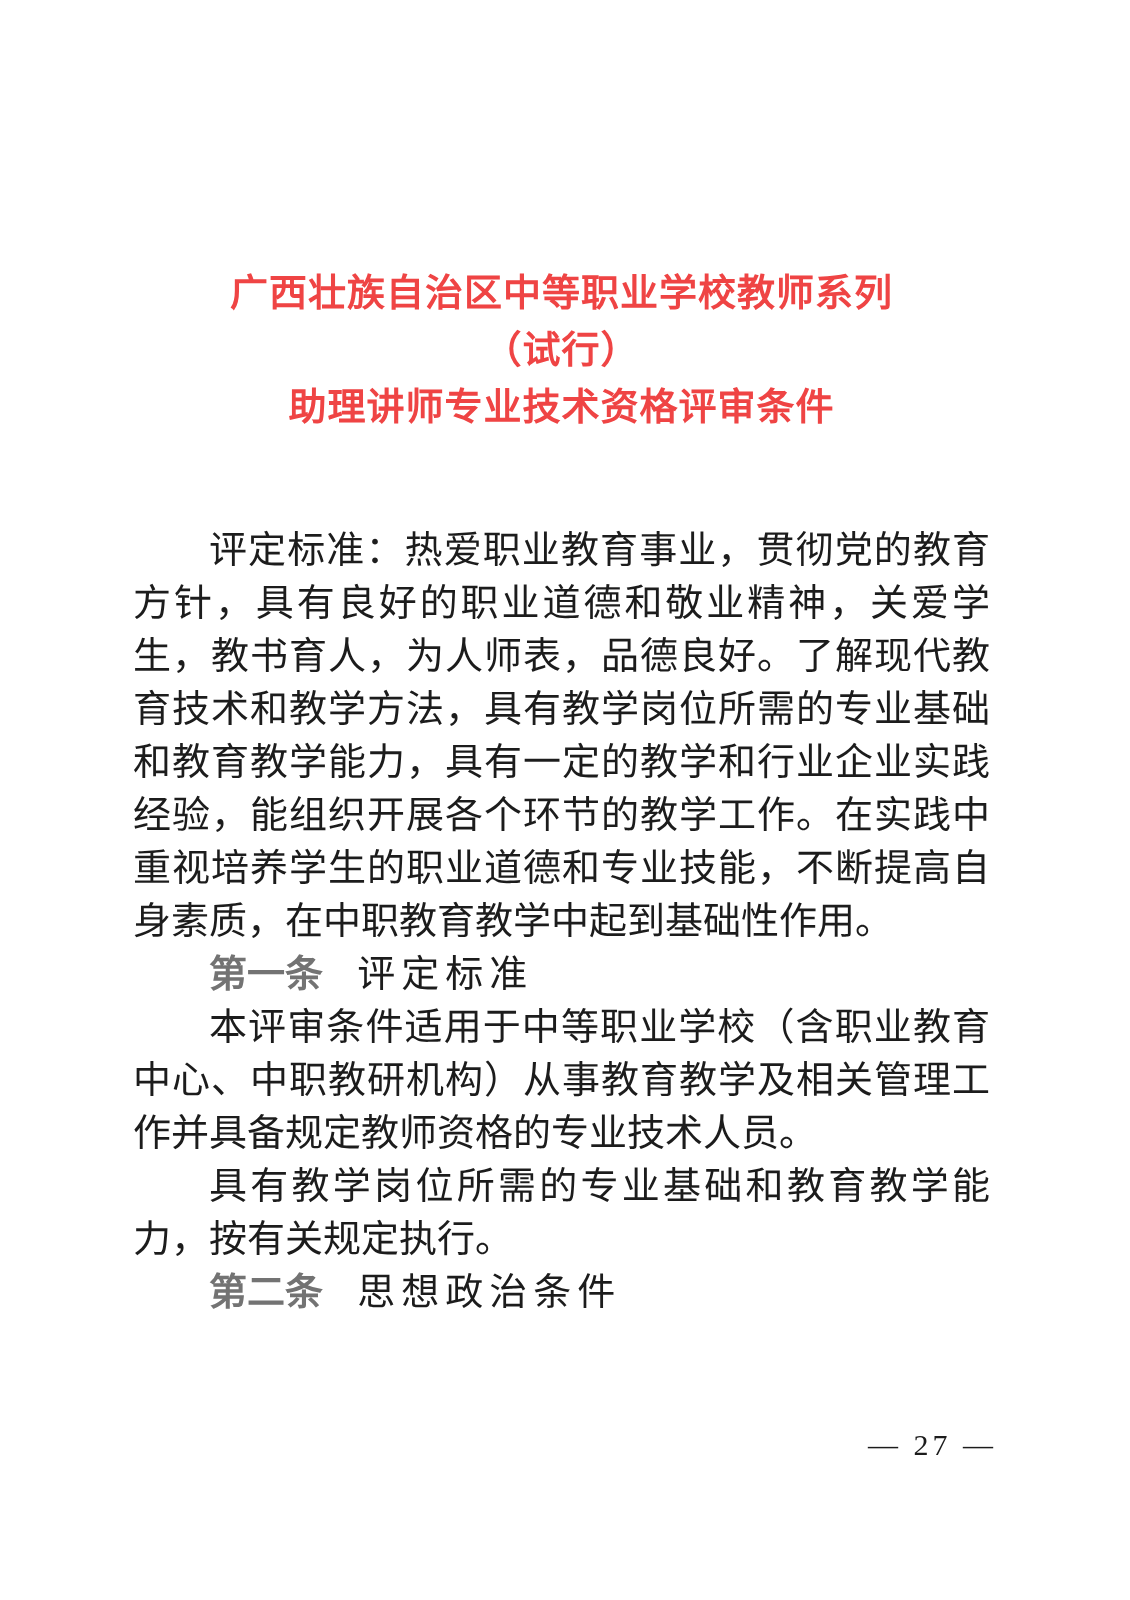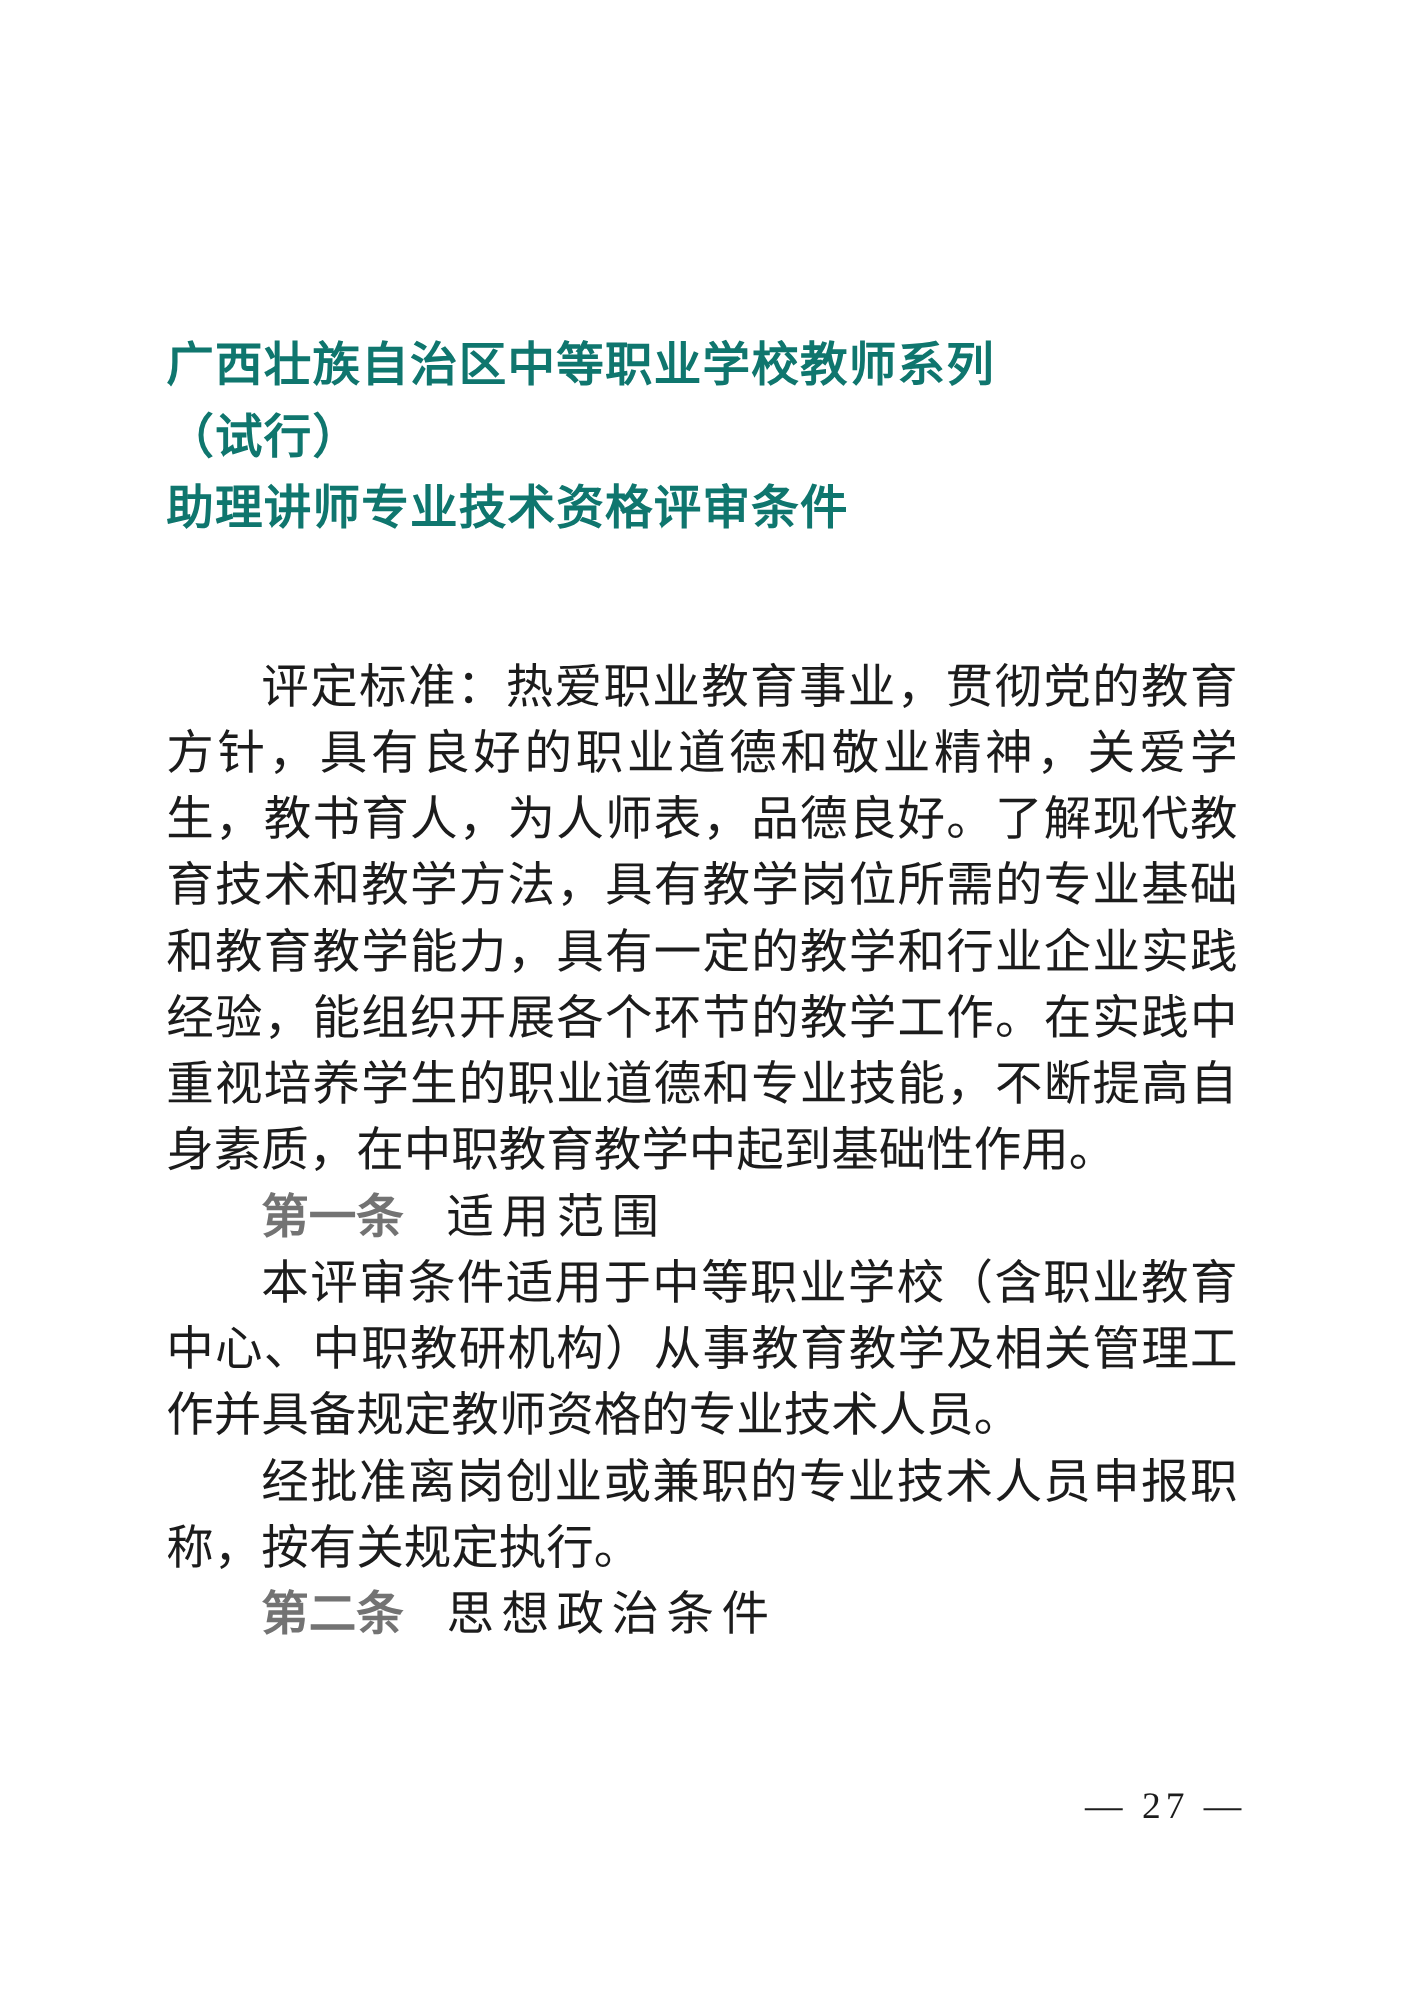--- a/index.html
+++ b/index.html
@@ -16,26 +16,27 @@
     font-family: "Liberation Serif", serif;
     overflow: hidden;
   }
   .content {
     position: absolute;
     left: 133px;
     top: 240px;
     width: 857px;
   }
   .doc-title {
+    text-align: center;
     font-family: "Liberation Sans", sans-serif;
     font-weight: bold;
     font-size: 38px;
     line-height: 57px;
     letter-spacing: 1px;
-    color: #0f766e;
+    color: #ef4444;
   }
   .doc-title .title-line {
     display: block;
   }
   .body-text {
     margin-top: 88px;
   }
   .body-text p {
     margin: 0;
     font-size: 38px;
@@ -82,25 +83,25 @@
     <h1 class="doc-title">
       <span class="title-line">广西壮族自治区中等职业学校教师系列</span>
       <span class="title-line">（试行）</span>
       <span class="title-line">助理讲师专业技术资格评审条件</span>
     </h1>
 
     <div class="body-text">
 
       <p>评定标准：热爱职业教育事业，贯彻党的教育方针，具有良好的职业道德和敬业精神，关爱学生，教书育人，为人师表，品德良好。了解现代教育技术和教学方法，具有教学岗位所需的专业基础和教育教学能力，具有一定的教学和行业企业实践经验，能组织开展各个环节的教学工作。在实践中重视培养学生的职业道德和专业技能，不断提高自身素质，在中职教育教学中起到基础性作用。</p>
 
-      <p class="article-heading"><span class="article-label">第一条</span><span class="article-title">适用范围</span></p>
+      <p class="article-heading"><span class="article-label">第一条</span><span class="article-title">评定标准</span></p>
 
       <p>本评审条件适用于中等职业学校（含职业教育中心、中职教研机构）从事教育教学及相关管理工作并具备规定教师资格的专业技术人员。</p>
 
-      <p>经批准离岗创业或兼职的专业技术人员申报职称，按有关规定执行。</p>
+      <p>具有教学岗位所需的专业基础和教育教学能力，按有关规定执行。</p>
 
       <p class="article-heading"><span class="article-label">第二条</span><span class="article-title">思想政治条件</span></p>
 
 
     </div>
 
   </div>
 
   <div class="page-number">— 27 —</div>
 

